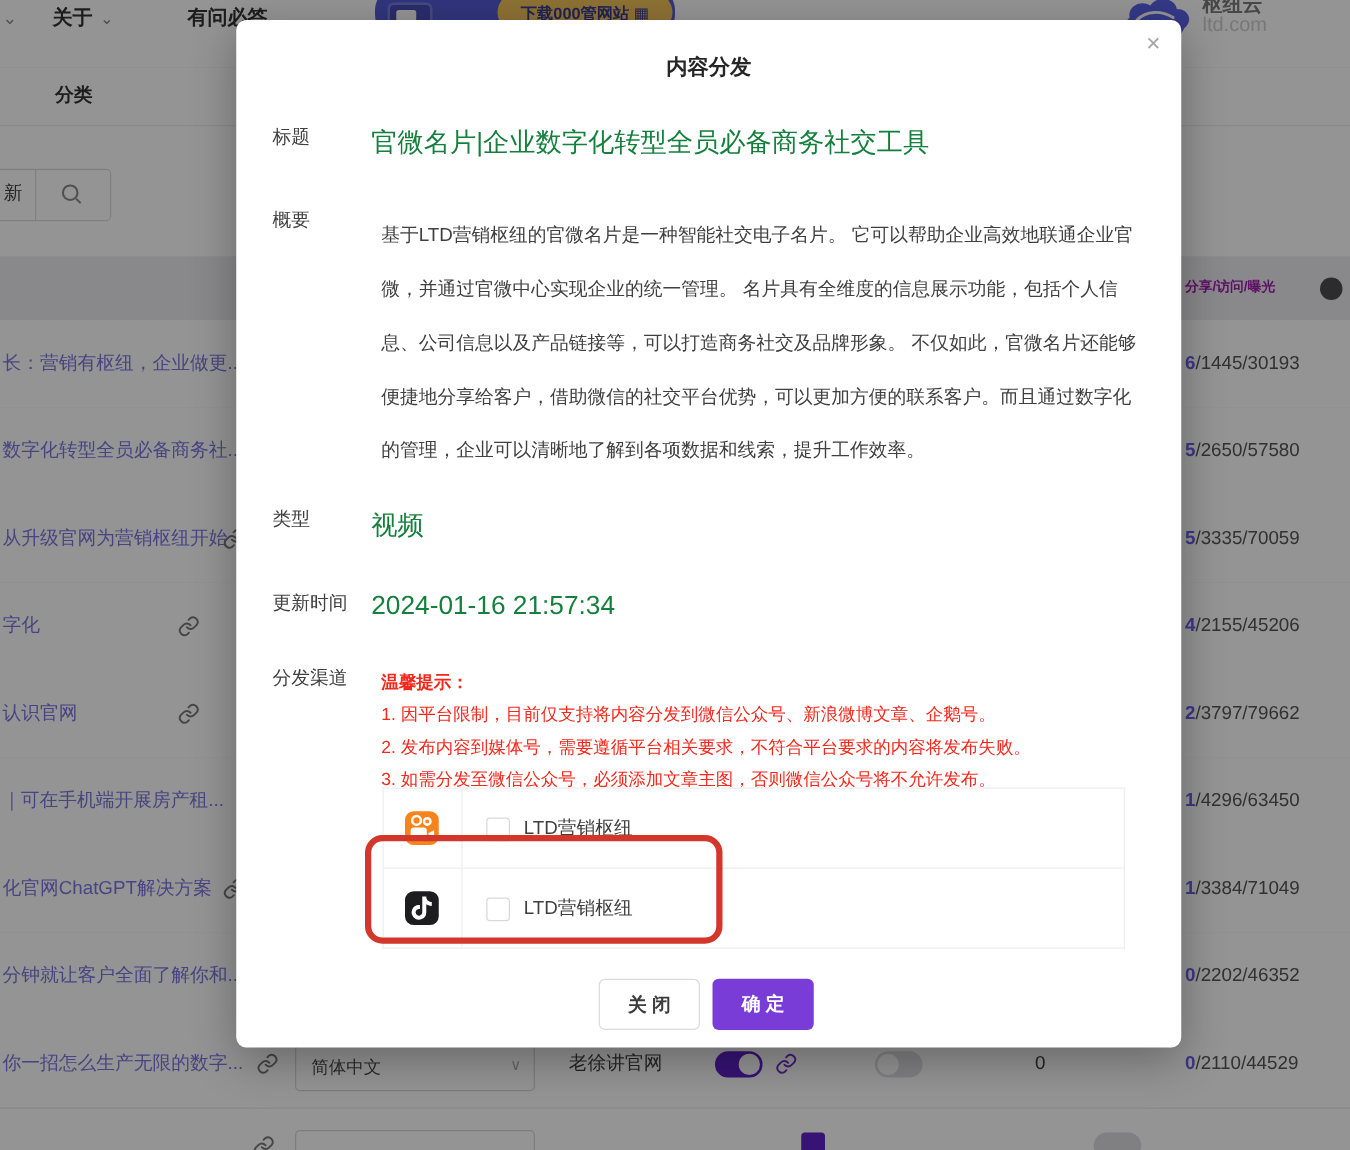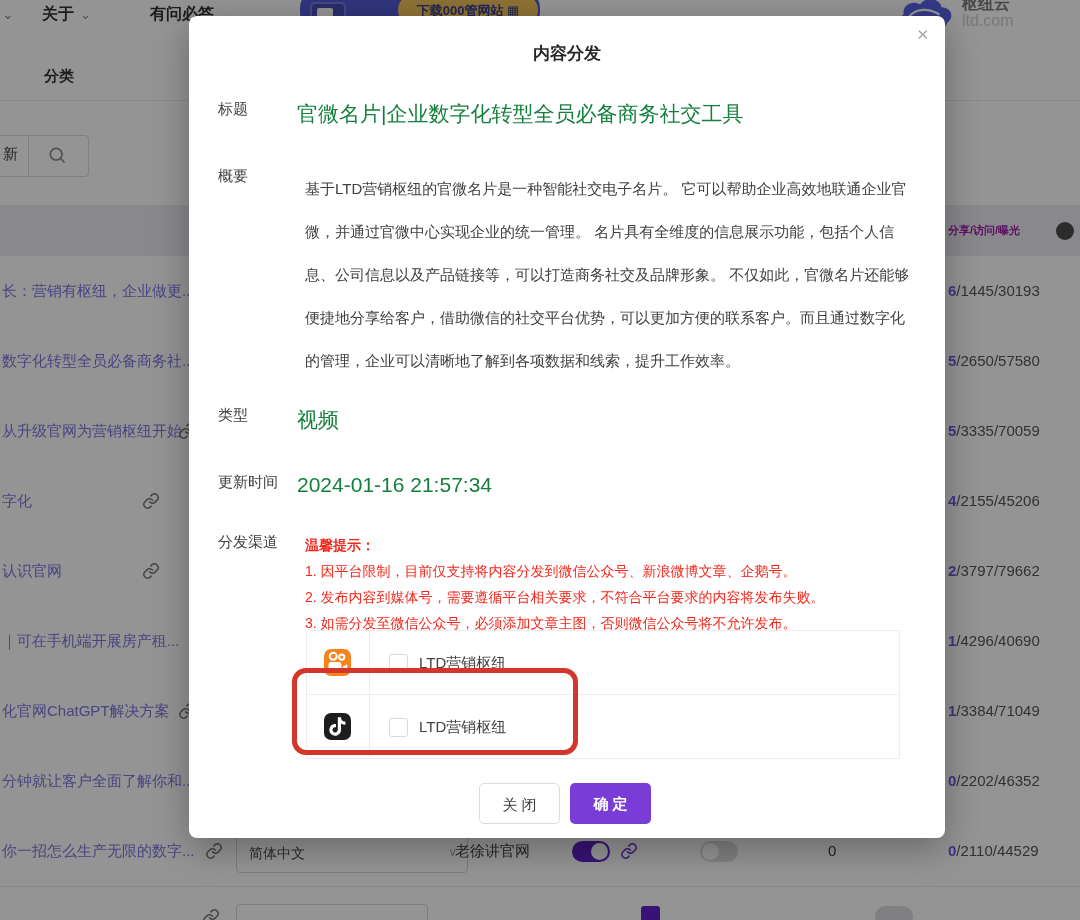--- a/index.html
+++ b/index.html
@@ -25,21 +25,21 @@
   .search-new{position:absolute;left:72px;top:9px;font-size:15px;color:#444;}
   .search-ic{position:absolute;left:116px;top:9px;width:20px;height:20px;color:#8a8a8a;}
   .thead{position:absolute;top:205px;left:0;right:0;height:51px;background:#edecf2;}
   .thead-label{position:absolute;left:948px;top:0;line-height:51px;font-size:11px;font-weight:700;color:#a21caf;white-space:nowrap;}
   .info-dot{position:absolute;left:1056px;top:17px;width:18px;height:18px;border-radius:50%;background:#4c4c4c;}
   .trow{position:absolute;left:0;width:1080px;height:70px;border-bottom:1px solid #ececec;background:#fff;}
   .trow .t{position:absolute;left:2px;top:0;line-height:70px;font-size:15px;color:#7d76e0;white-space:nowrap;}
   .trow .v{position:absolute;left:948px;top:0;line-height:70px;font-size:15px;color:#565656;white-space:nowrap;}
   .trow .v .p{color:#6f5ce8;font-weight:700;}
   .link-ic{position:absolute;top:26px;width:18px;height:18px;color:#777;}
-  .sel{position:absolute;left:236px;top:20px;width:190px;height:35px;border:1px solid #d8d8d8;border-radius:4px;background:#fff;padding-left:40px;}
+  .sel{position:absolute;left:236px;top:20px;width:190px;height:35px;border:1px solid #d8d8d8;border-radius:4px;background:#fff;}
   .sel .sel-txt{position:absolute;left:12px;top:8px;font-size:14px;color:#4a4a4a;}
   .sel .sel-arrow{position:absolute;right:10px;top:8px;font-size:12px;color:#b0b0b0;}
   .author{position:absolute;left:455px;top:0;line-height:70px;font-size:15px;color:#3f3f3f;}
   .toggle{position:absolute;top:25px;width:38px;height:21px;border-radius:11px;}
   .toggle .knob{position:absolute;top:2px;width:17px;height:17px;border-radius:50%;background:#fff;}
   .toggle.on{background:#5e21c8;}  .toggle.on .knob{right:2px;}
   .toggle.off{background:#dcdce0;} .toggle.off .knob{left:2px;}
   .zero{position:absolute;left:828px;top:0;line-height:70px;font-size:15px;color:#3f3f3f;}
   .partial-sel{position:absolute;left:236px;top:904px;width:190px;height:40px;border:1px solid #d8d8d8;border-radius:4px;background:#fff;}
   .partial-square{position:absolute;left:641px;top:906px;width:19px;height:19px;background:#5e21c8;border-radius:3px;}
@@ -60,21 +60,21 @@
   .chan-row:last-child{border-bottom:none;}
   .chan-icell{position:absolute;left:0;top:0;width:62px;height:100%;border-right:1px solid #ededed;}
   .chan-ic{position:absolute;left:17px;top:18px;width:27px;height:27px;border-radius:7px;}
   .chan-ic.ks{background:#f7831d;}
   .chan-ic.dy{background:#1d1d1f;}
   .chan-check{position:absolute;left:82px;top:23px;width:17px;height:17px;border:1px solid #d9d9d9;border-radius:3px;background:#fff;}
   .chan-label{position:absolute;left:112px;top:0;line-height:63px;font-size:15px;color:#3f3f3f;}
   .red-annot{position:absolute;left:103px;top:652px;width:276px;height:77px;border:5px solid #d3362a;border-radius:14px;
              pointer-events:none;z-index:120;}
   .btn{position:absolute;top:767px;width:81px;height:41px;border-radius:5px;font-size:15px;line-height:41px;text-align:center;cursor:pointer;}
-  .btn-close{left:290px;background:#fff;border:1px solid #dcdcdc;color:#3c3c3c;box-sizing:border-box;}
+  .btn-close{left:290px;background:#fff;border:1px solid #dcdcdc;color:#3c3c3c;box-sizing:border-box;font-weight:bold;}
   .btn-confirm{left:381px;background:#7a3cd6;color:#fff;font-weight:700;}
 </style>
 </head>
 <body>
 
 <div class="page">
 
   <div class="nav">
     <span class="edge-caret">⌄</span>
     <span class="nav-item" style="left:42px;"><span>关于</span><span class="nav-caret">⌄</span></span>
@@ -137,21 +137,21 @@
   <div class="trow" style="top:536px;">
     <span class="t">认识官网</span>
     <svg class="link-ic" style="left:142px;" viewBox="0 0 24 24" fill="none" stroke="currentColor" stroke-width="2" stroke-linecap="round">
         <path d="M10 13a5 5 0 0 0 7.5.5l3-3a5 5 0 0 0-7-7l-1.7 1.7"></path>
         <path d="M14 11a5 5 0 0 0-7.5-.5l-3 3a5 5 0 0 0 7 7l1.7-1.7"></path>
       </svg>
     <span class="v"><span class="p">2</span><span>/3797/79662</span></span>
   </div>
   <div class="trow" style="top:606px;">
     <span class="t">｜可在手机端开展房产租...</span>
-    <span class="v"><span class="p">1</span><span>/4296/40690</span></span>
+    <span class="v"><span class="p">1</span><span>/4296/63450</span></span>
   </div>
   <div class="trow" style="top:676px;">
     <span class="t">化官网ChatGPT解决方案</span>
     <svg class="link-ic" style="left:178px;" viewBox="0 0 24 24" fill="none" stroke="currentColor" stroke-width="2" stroke-linecap="round">
         <path d="M10 13a5 5 0 0 0 7.5.5l3-3a5 5 0 0 0-7-7l-1.7 1.7"></path>
         <path d="M14 11a5 5 0 0 0-7.5-.5l-3 3a5 5 0 0 0 7 7l1.7-1.7"></path>
       </svg>
     <span class="v"><span class="p">1</span><span>/3384/71049</span></span>
   </div>
   <div class="trow" style="top:746px;">

